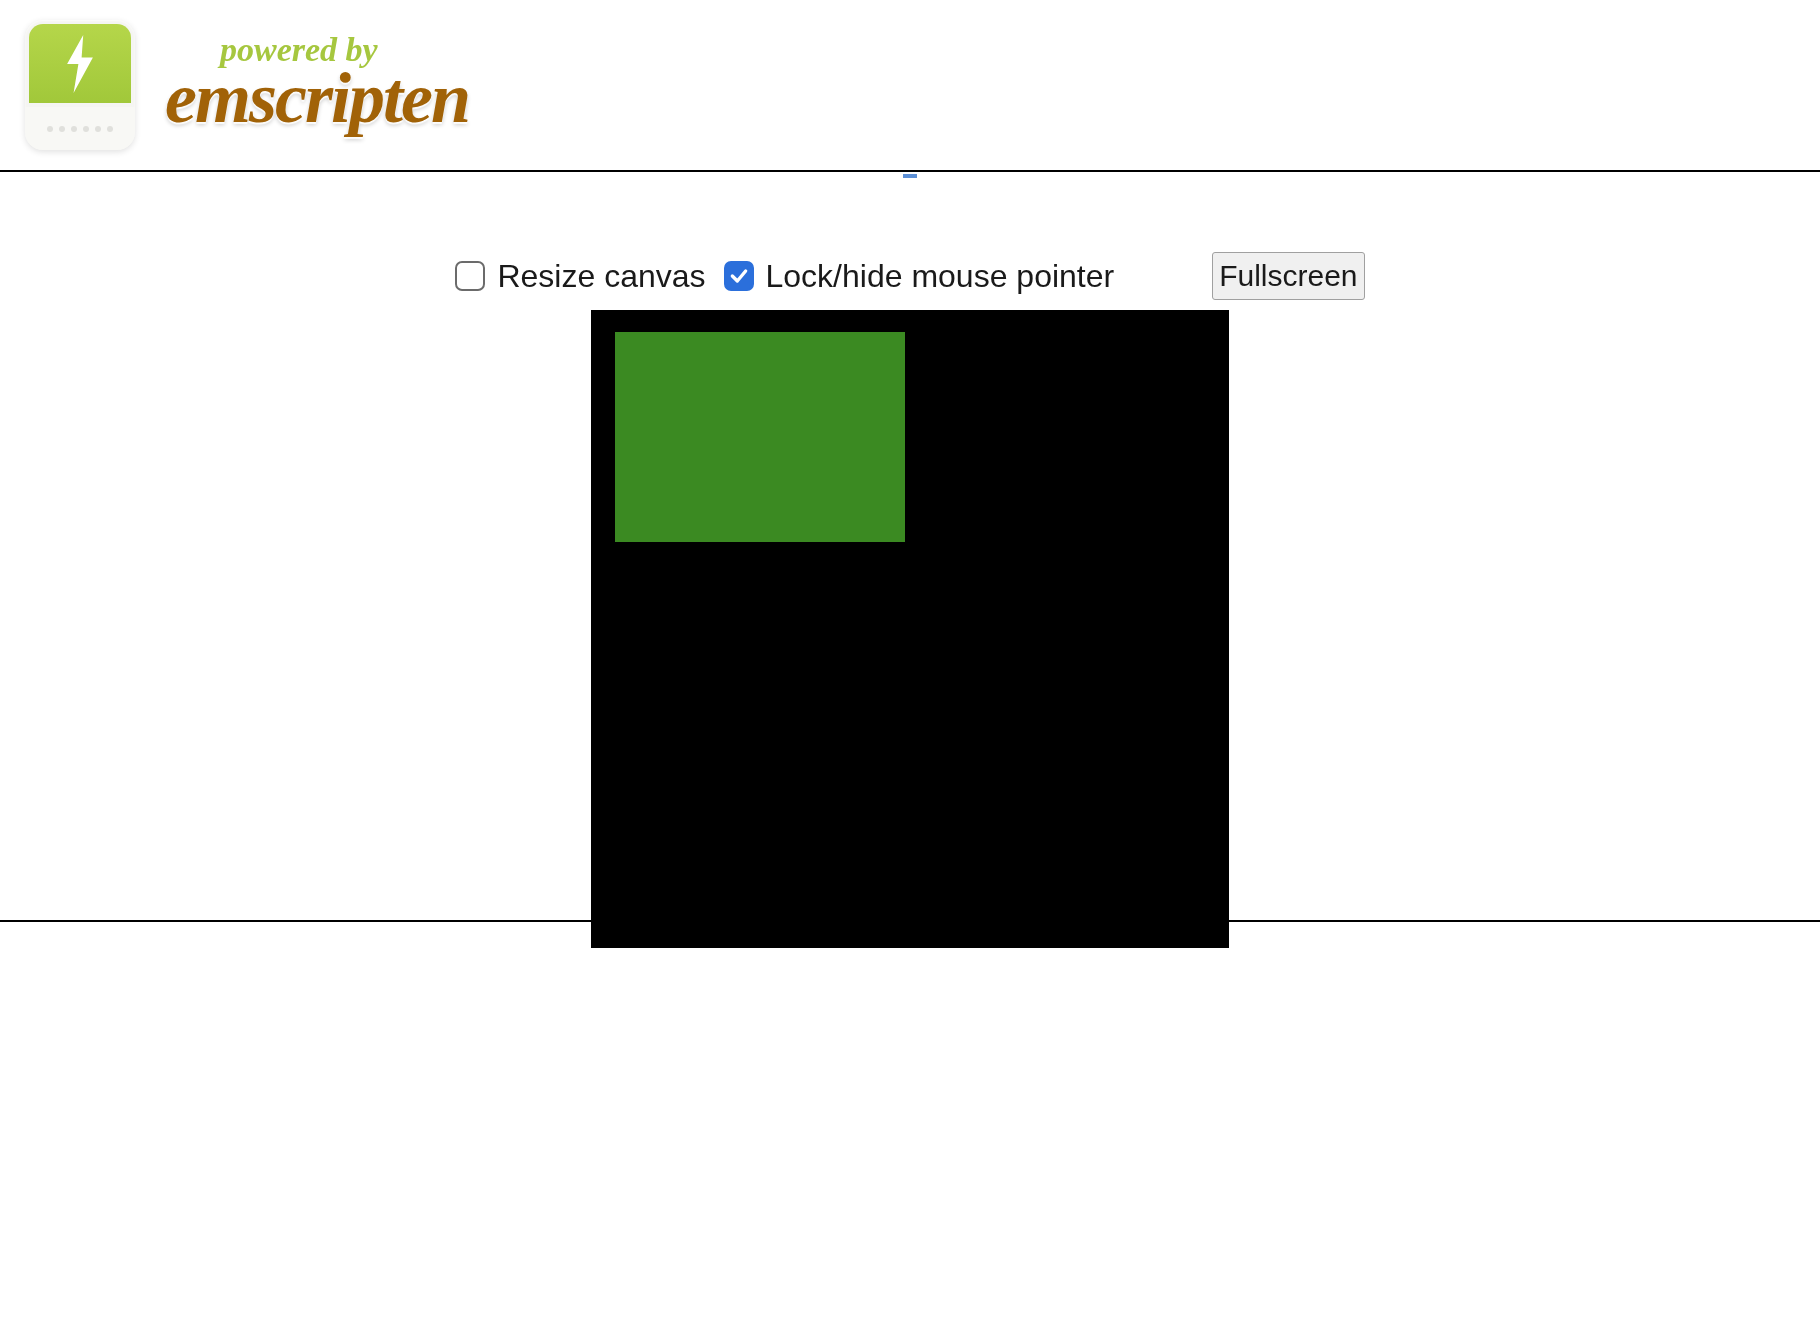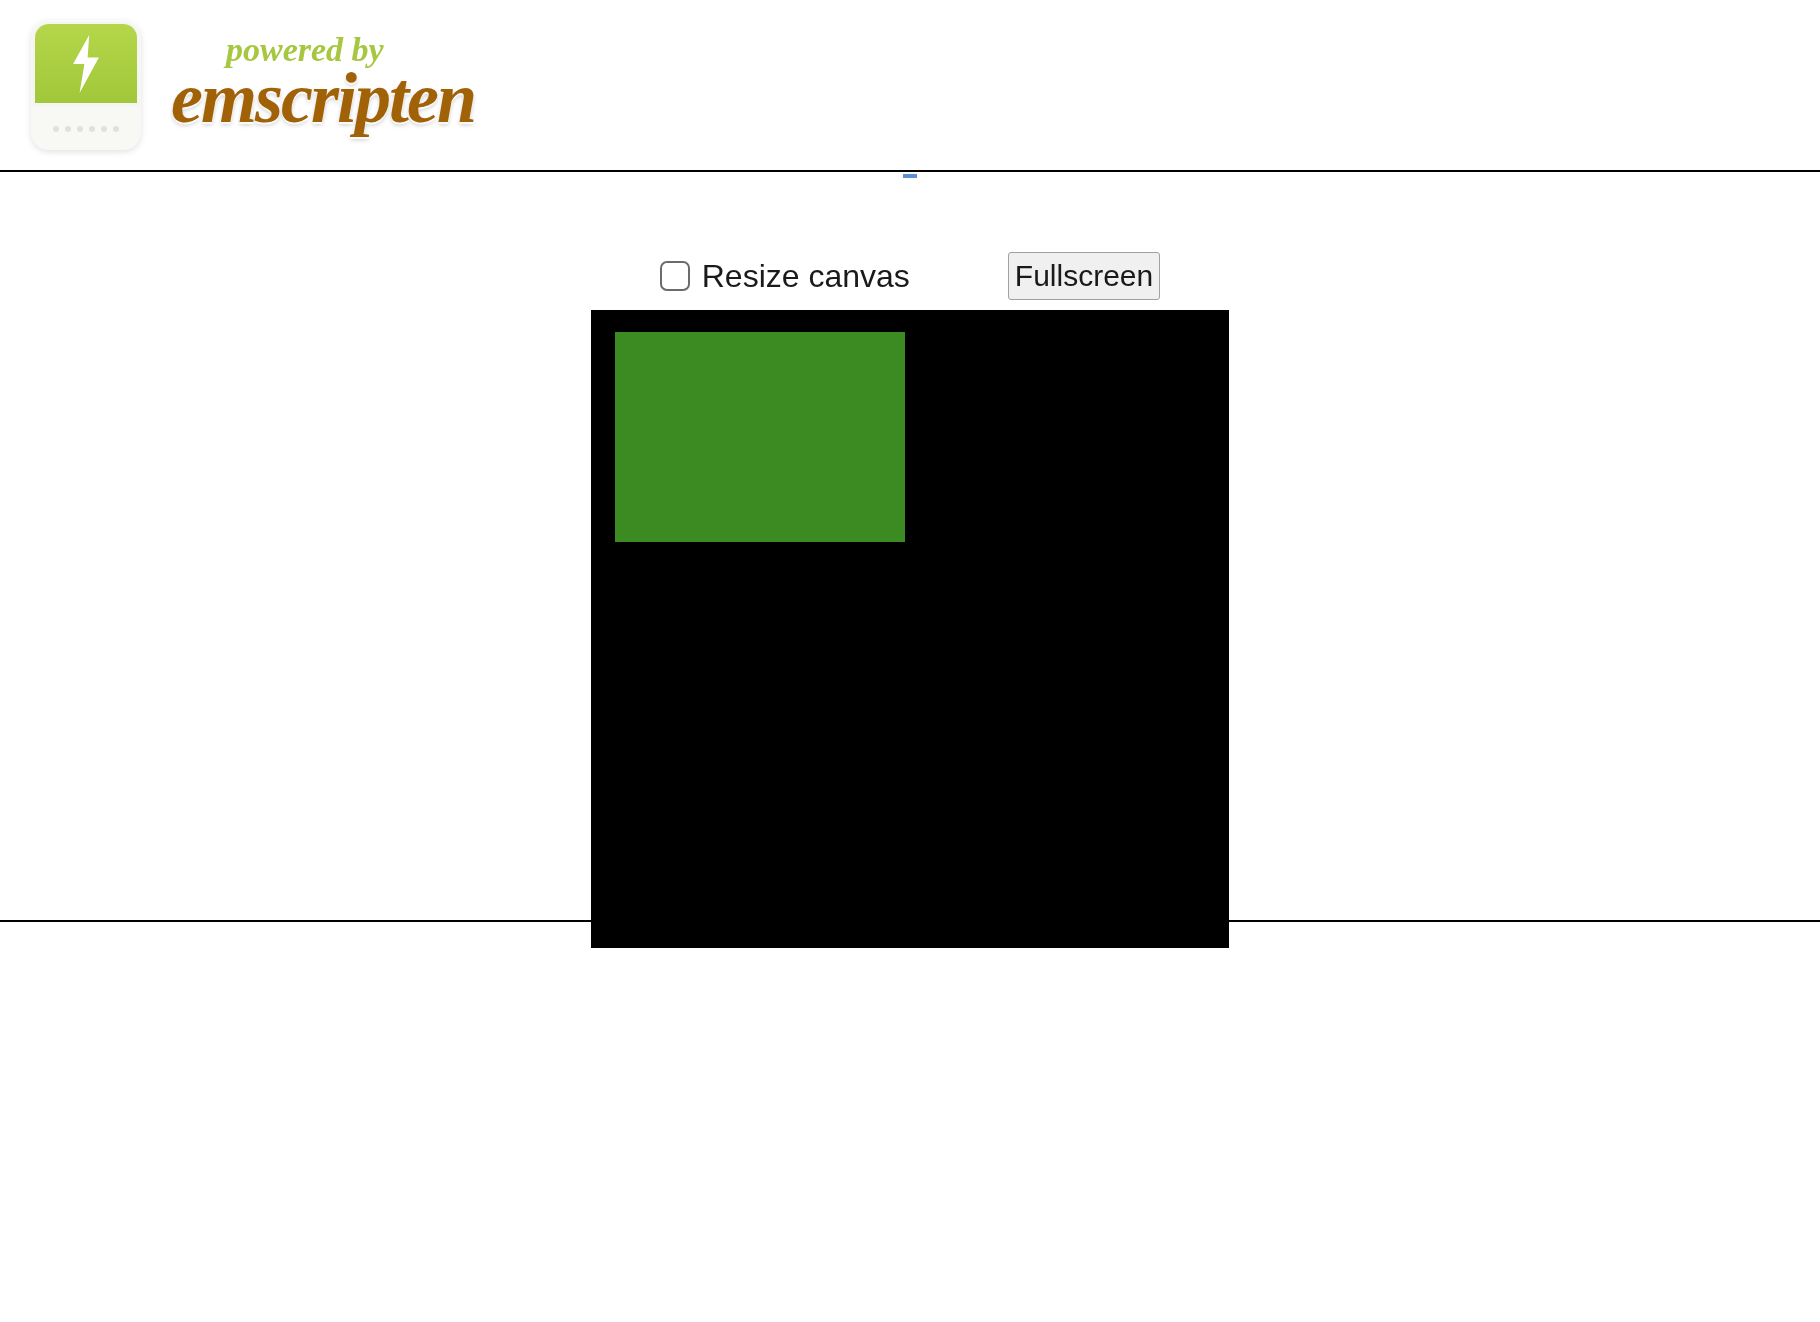--- a/index.html
+++ b/index.html
@@ -10,21 +10,21 @@
     body {
       font-family: Arial, Helvetica, sans-serif;
       background: #ffffff;
       width: 1820px;
       height: 1322px;
       overflow: hidden;
     }
     .header {
       display: flex;
       align-items: center;
-      padding: 10px 26px;
+      padding: 10px 20px;
       height: 170px;
     }
     .logo-box {
       width: 110px;
       height: 130px;
       border-radius: 18px;
       background: #f5f5f2;
       box-shadow: 0 2px 6px rgba(0,0,0,0.12), inset 0 1px 2px rgba(255,255,255,0.8);
       position: relative;
       display: flex;
@@ -199,20 +199,28 @@
   <span class="progress-tick"></span>
 </div>
 
 <div class="controls-row">
   <div class="control-group">
     <span class="checkbox" id="cb-resize">
       
     </span>
     <span>Resize canvas</span>
   </div>
+  <div class="control-group">
+    <span class="checkbox checked" id="cb-pointer">
+      <svg width="20" height="20" viewBox="0 0 24 24">
+          <path d="M4 12 L10 18 L20 6" stroke="#fff" stroke-width="4" fill="none" stroke-linecap="round" stroke-linejoin="round"></path>
+        </svg>
+    </span>
+    <span>Lock/hide mouse pointer</span>
+  </div>
   <button class="fullscreen-btn">Fullscreen</button>
 </div>
 
 <div class="canvas-wrap">
   <div class="canvas-area">
     <div class="green-rect"></div>
   </div>
 </div>
 
 <hr class="bottom-divider">

